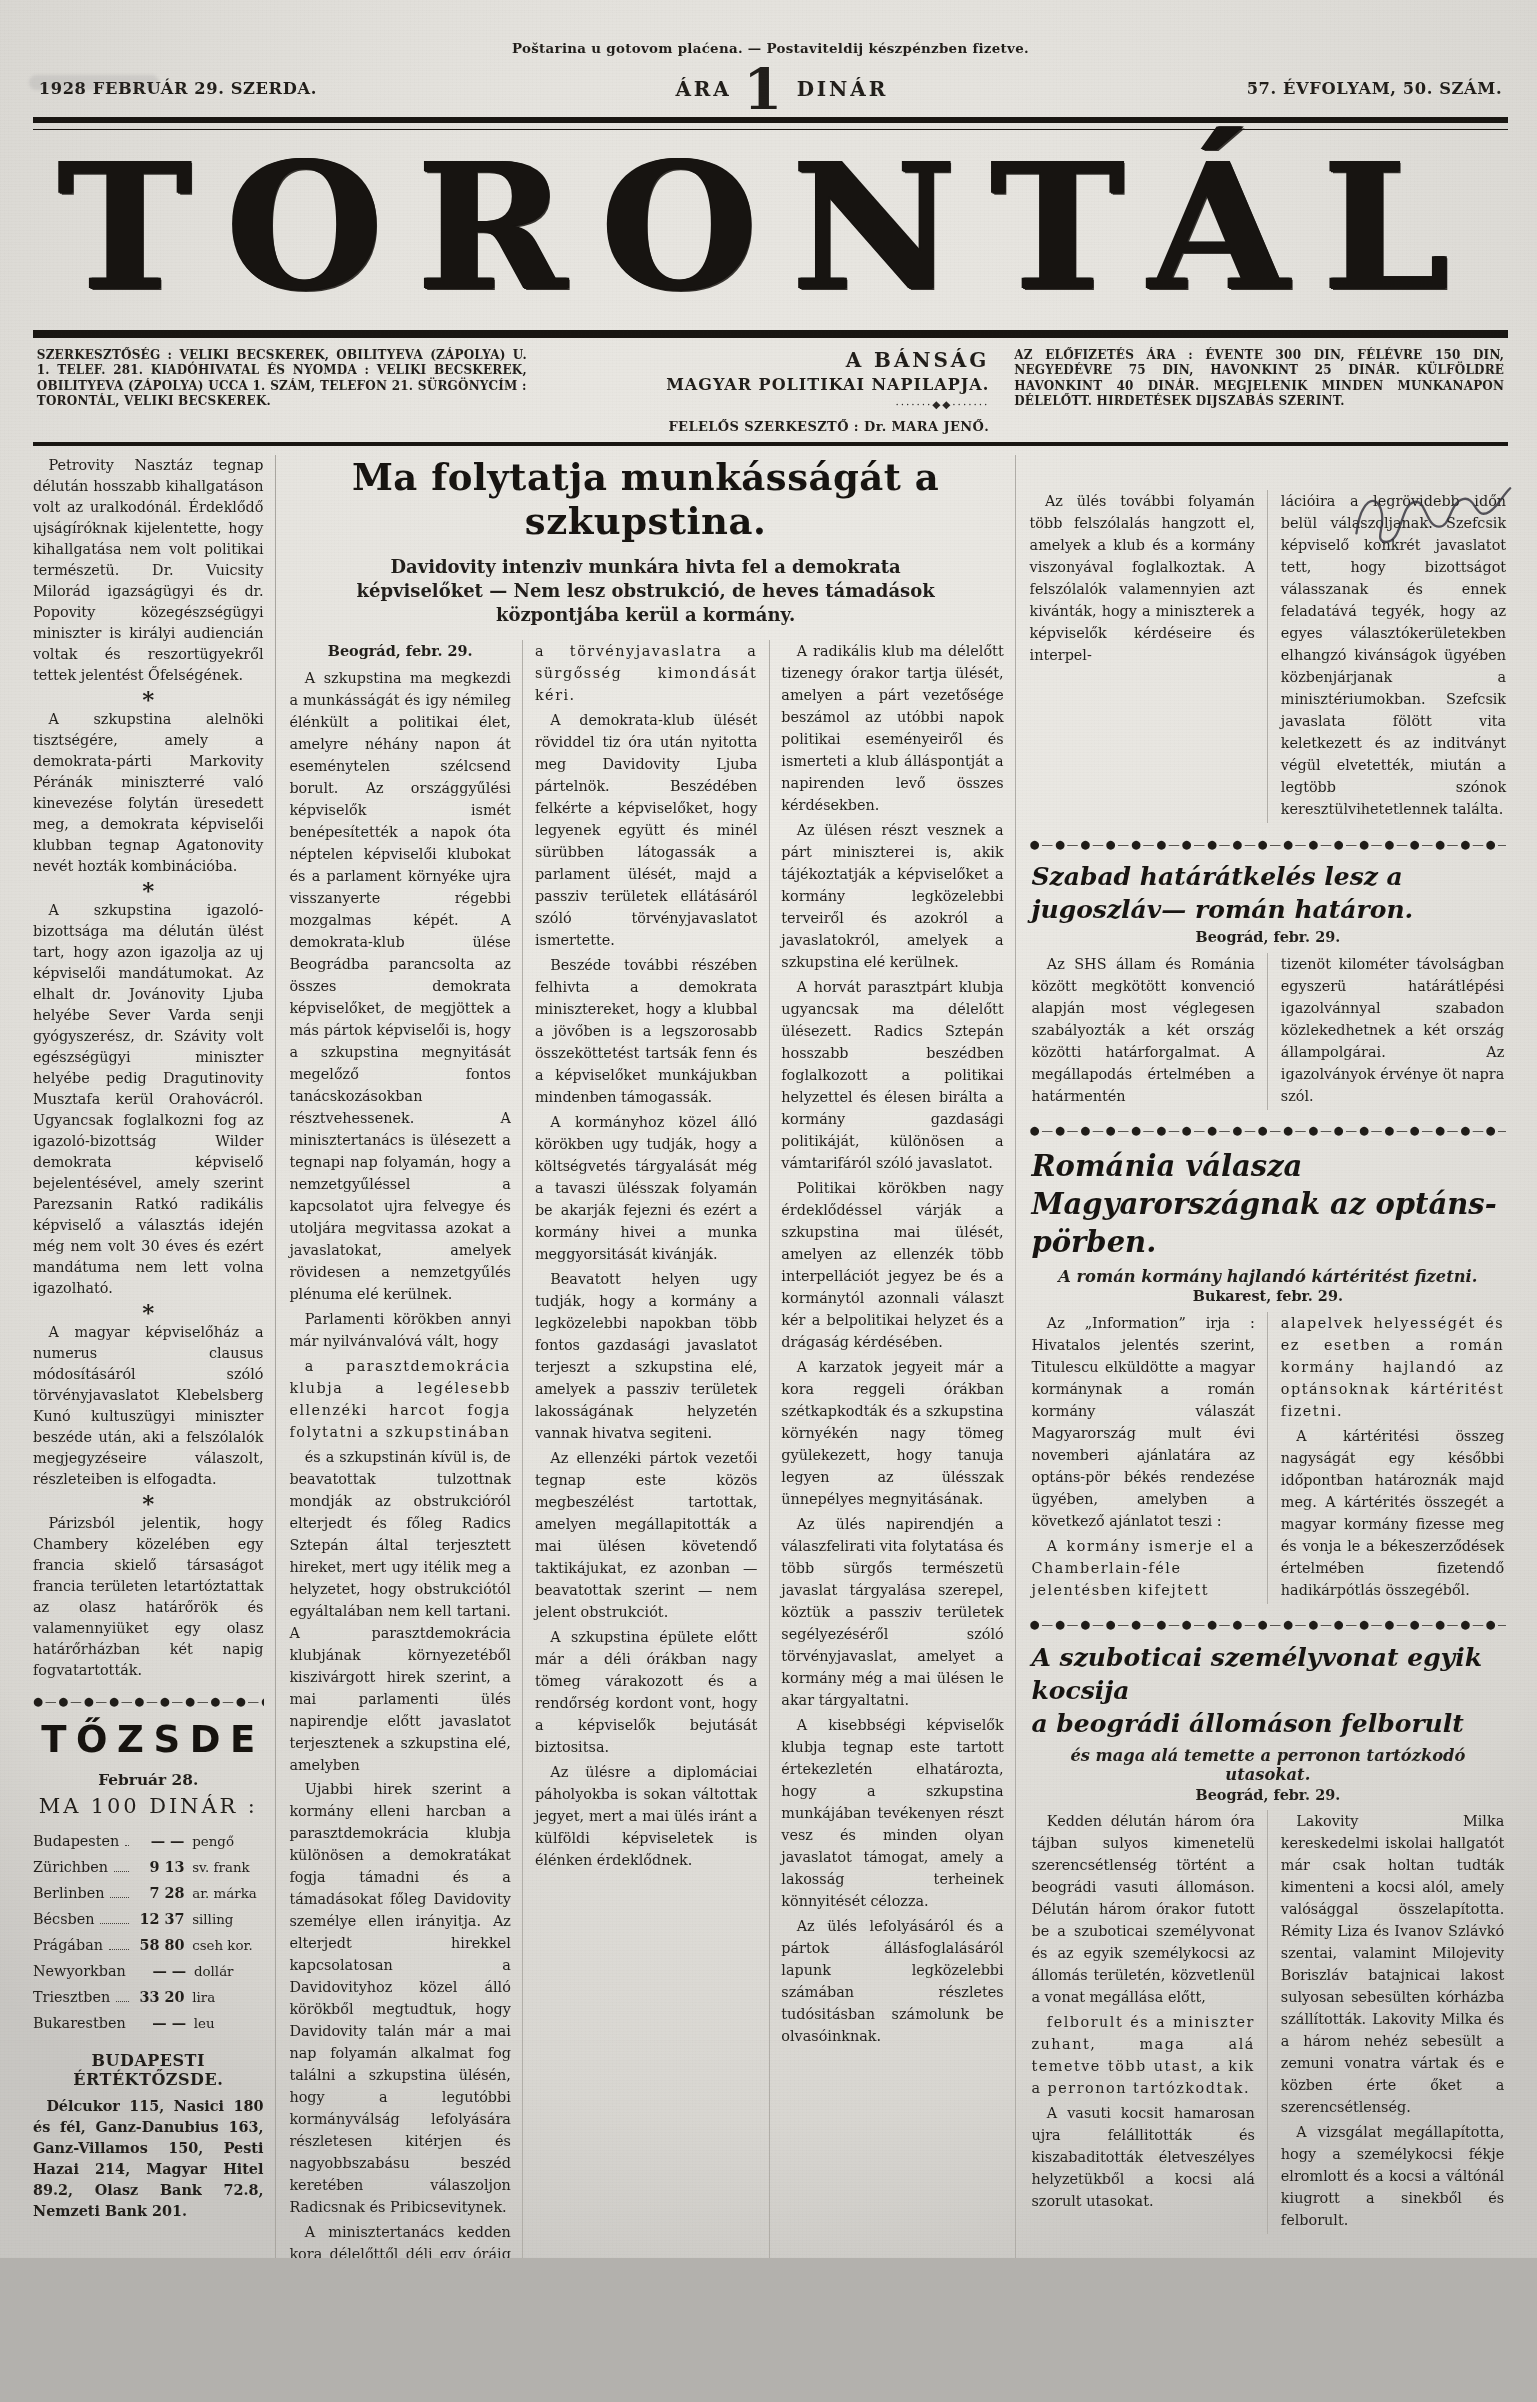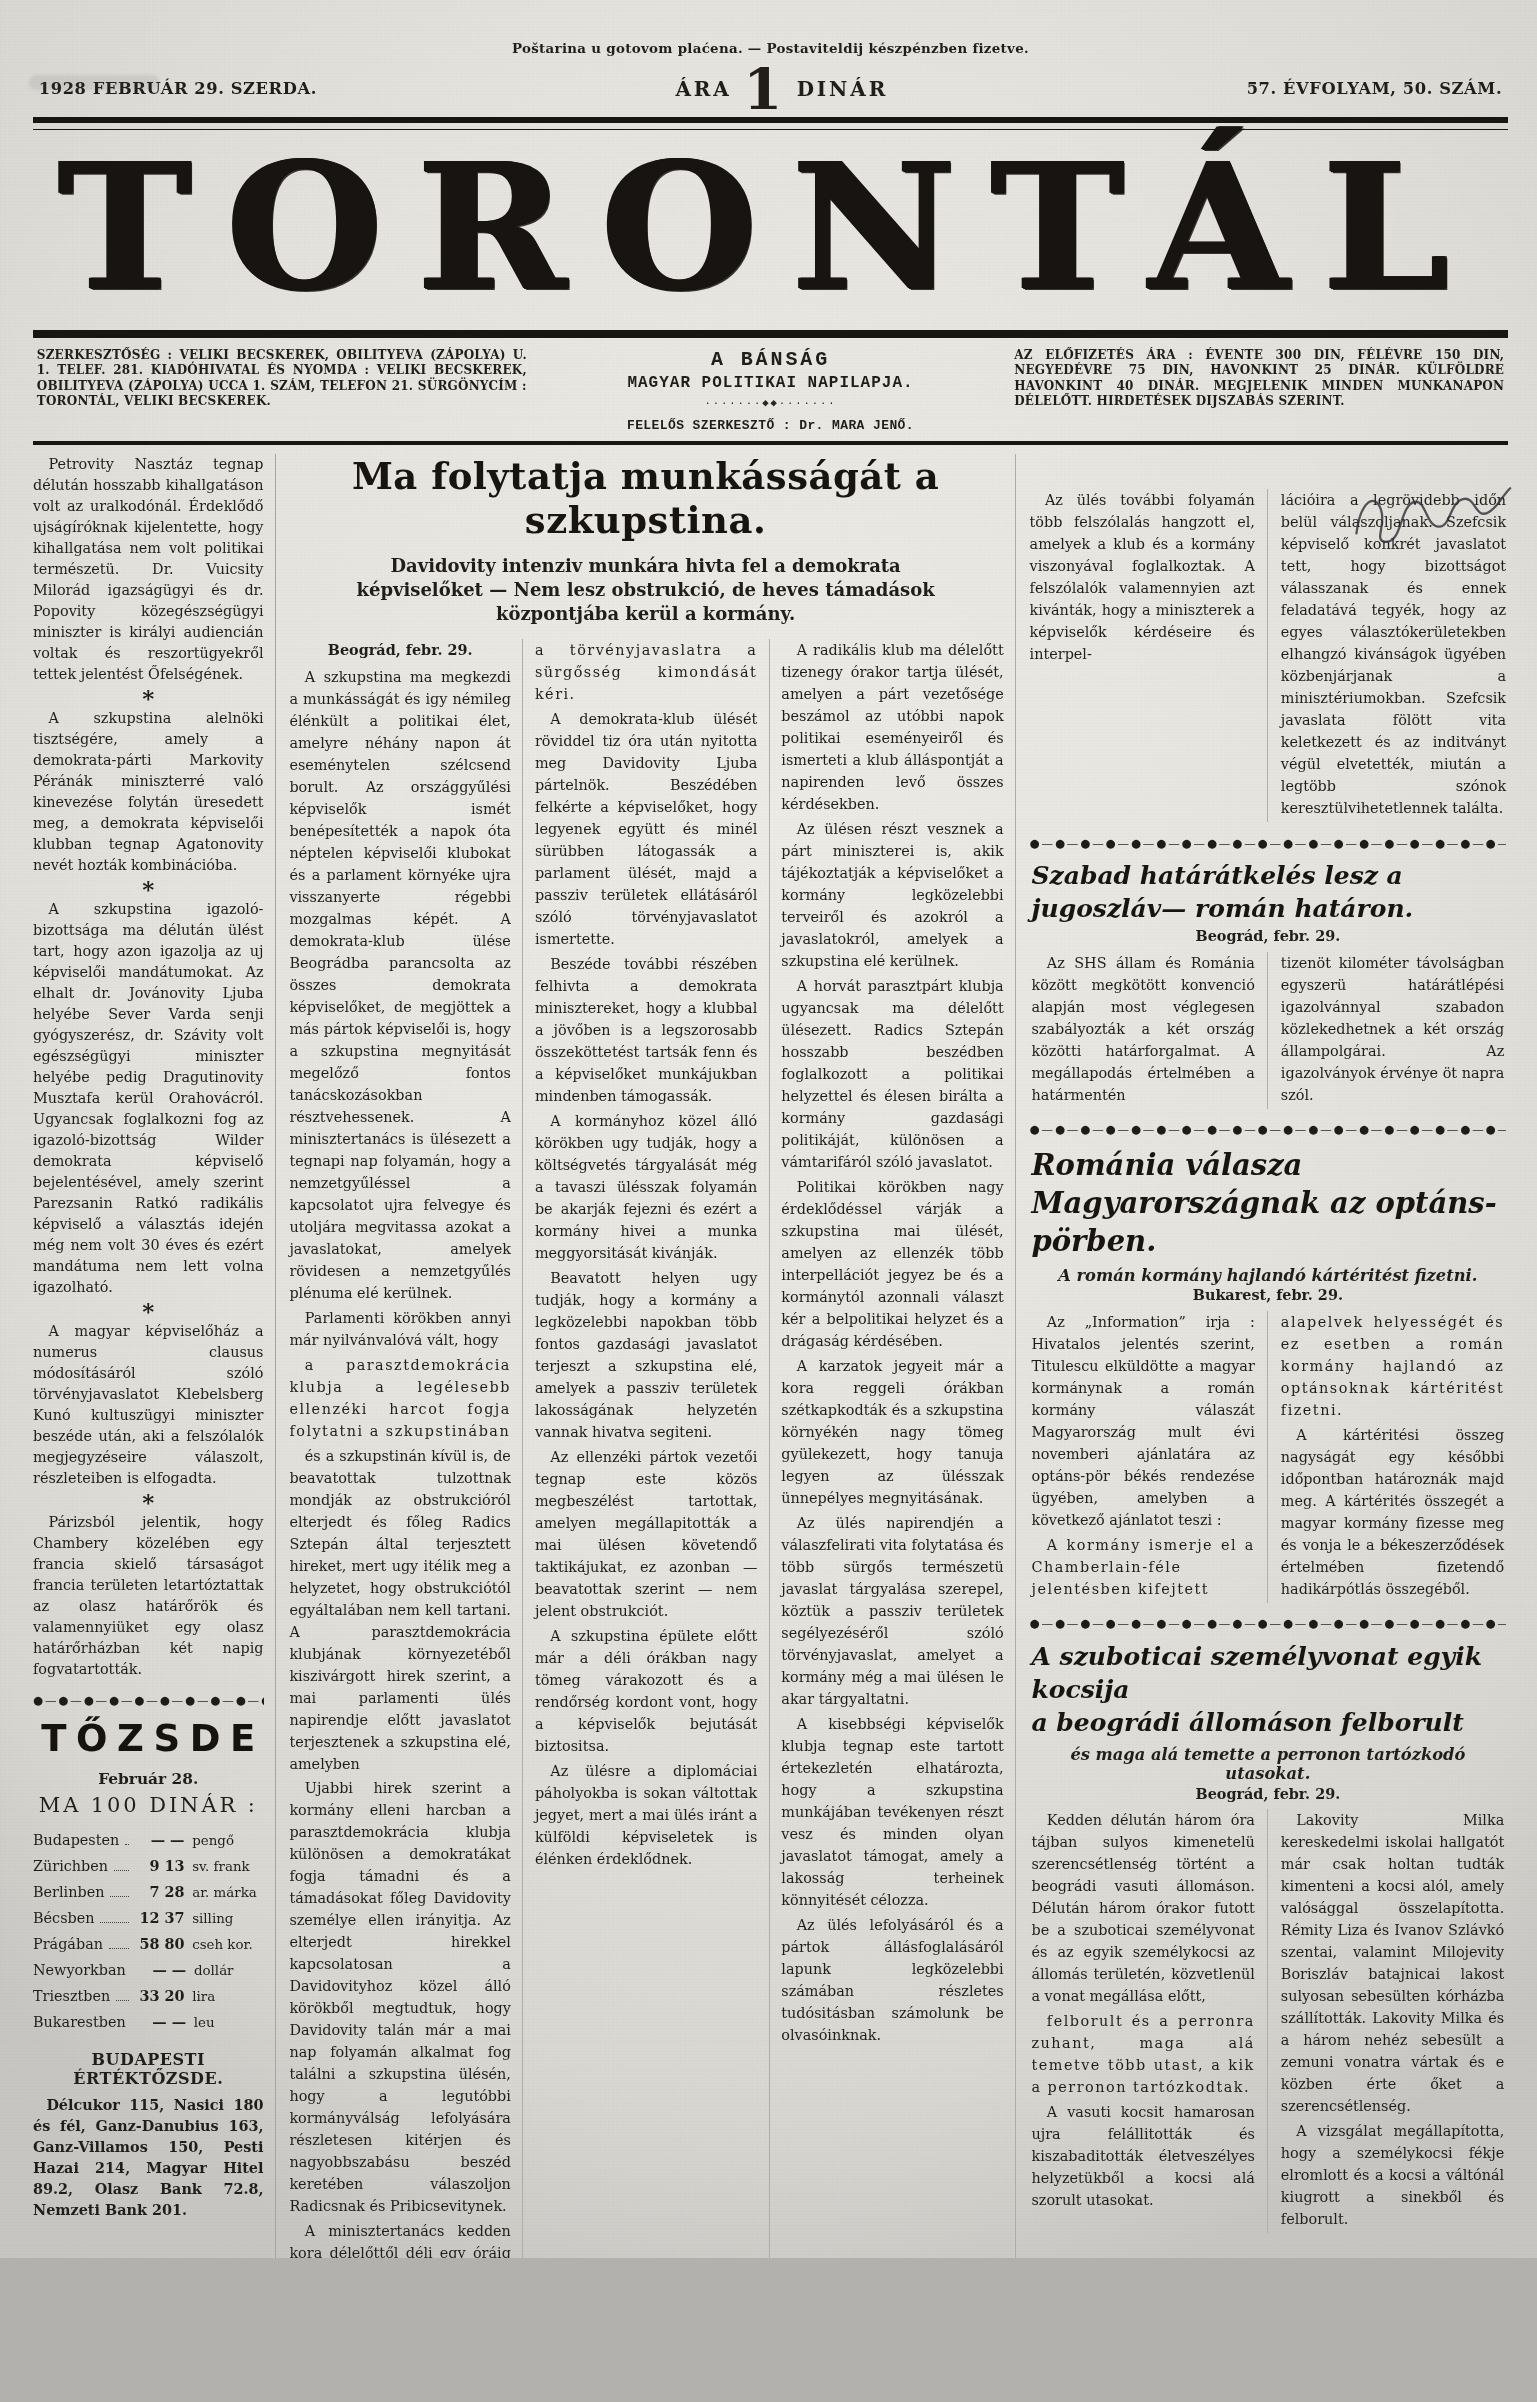--- a/index.html
+++ b/index.html
@@ -34,21 +34,21 @@
     font-size: 175px; line-height: 144px; padding: 25px 0 31px;
     font-weight: bold; text-align: center; letter-spacing: 33px; white-space: nowrap;
     color: #171411;
     text-shadow: 1.4px 0 0 currentColor, -1.4px 0 0 currentColor, 0 1px 0 currentColor, 1.9px 1.9px 0 rgba(23,20,17,.85);
     transform: scaleX(1.03); transform-origin: center;
   }
   .rule-thick { height: 8.6px; background: #191612; }
 
   .info-row { display: flex; gap: 25px; padding: 9.6px 3.8px 7.7px; align-items: flex-start; }
   .info-left, .info-right { flex: 1.12; font-size: 12px; font-weight: bold; line-height: 15.4px; text-align: justify; letter-spacing: 0.2px; }
-  .info-center { flex: 1; text-align: center; font-family: Liberation Mono, monospace; }
+  .info-center { flex: 1; text-align: right; }
   .ic1 { font-size: 20px; font-weight: bold; letter-spacing: 2.9px; }
   .ic2 { font-size: 16px; font-weight: bold; letter-spacing: 1px; margin-top: 2.9px; }
   .ic-orn { font-size: 10.6px; letter-spacing: 1.9px; margin-top: 3.8px; color: #2a2724; }
   .ic3 { font-size: 13px; font-weight: bold; margin-top: 9.6px; letter-spacing: 0.4px; }
   .rule-thin { height: 3.8px; background: #191612; }
 
   .content { display: flex; margin-top: 9.6px; height: 1979px; overflow: hidden; }
 
   .sidebar { width: 243px; flex: none; padding-right: 11.5px; border-right: 1px solid #a9a6a0; }
   .sidebar p.sb { font-size: 14.4px; line-height: 21px; text-align: justify; text-indent: 15.4px; margin-bottom: 1.9px; }
@@ -296,21 +296,21 @@
         <article class="feature ft2">
           <h2 class="feat-hl">
             <span>A szuboticai személyvonat egyik kocsija</span><br>
             <span>a beográdi állomáson felborult</span>
           </h2>
           <div class="feat-sub">és maga alá temette a perronon tartózkodó utasokat.</div>
           <div class="dateline">Beográd, febr. 29.</div>
           <div class="feat-body bodytext">
             <div class="feat-col">
               <p>Kedden délután három óra tájban sulyos kimenetelü szerencsétlenség történt a beográdi vasuti állomáson. Délután három órakor futott be a szuboticai személyvonat és az egyik személykocsi az állomás területén, közvetlenül a vonat megállása előtt,</p>
-              <p class="sperr">felborult és a perronra zuhant, maga alá temetve több utast, a kik a perronon tartózkodtak.</p>
+              <p class="sperr">felborult és a miniszter zuhant, maga alá temetve több utast, a kik a perronon tartózkodtak.</p>
               <p>A vasuti kocsit hamarosan ujra felállitották és kiszabaditották életveszélyes helyzetükből a kocsi alá szorult utasokat.</p>
             </div>
             <div class="feat-col">
               <p>Lakovity Milka kereskedelmi iskolai hallgatót már csak holtan tudták kimenteni a kocsi alól, amely valósággal összelapította. Rémity Liza és Ivanov Szlávkó szentai, valamint Milojevity Boriszláv batajnicai lakost sulyosan sebesülten kórházba szállították. Lakovity Milka és a három nehéz sebesült a zemuni vonatra vártak és e közben érte őket a szerencsétlenség.</p>
               <p>A vizsgálat megállapította, hogy a személykocsi fékje elromlott és a kocsi a váltónál kiugrott a sinekből és felborult.</p>
             </div>
           </div>
         </article>
 
       </div>

